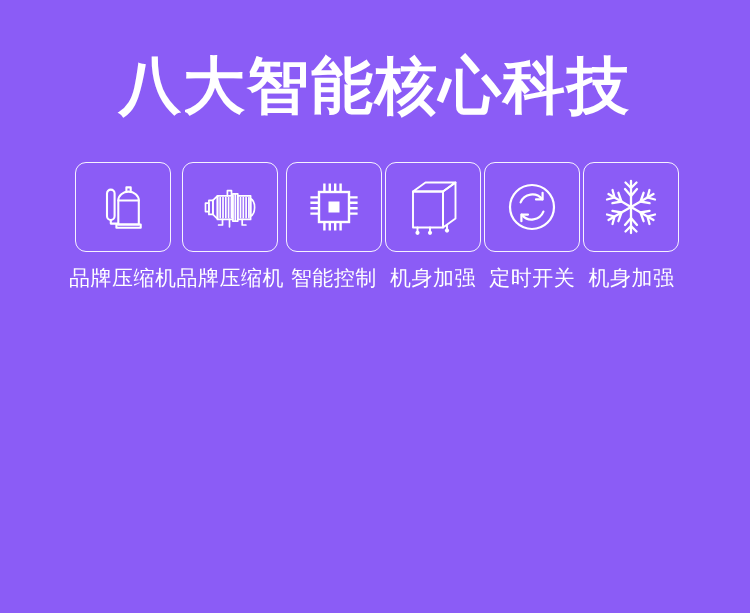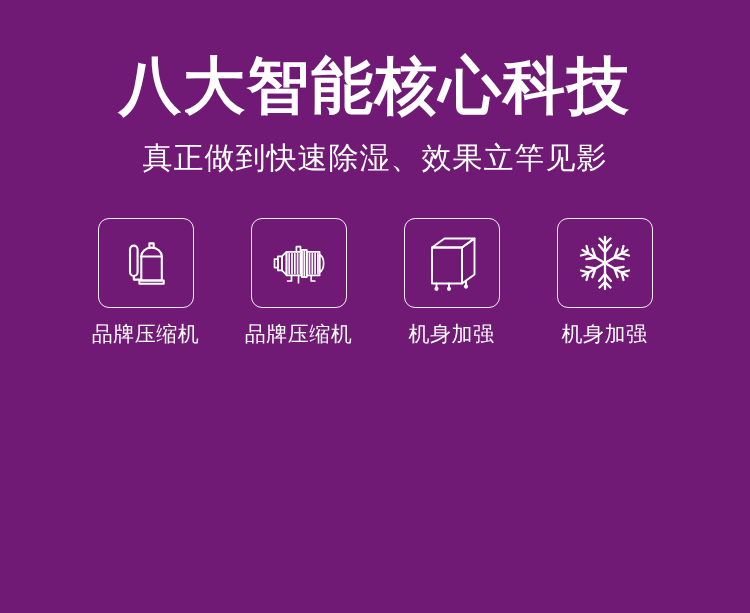--- a/index.html
+++ b/index.html
@@ -14,21 +14,21 @@
     background: #0a8bff;
     font-family: "Liberation Sans", "DejaVu Sans", sans-serif;
     color: #ffffff;
     -webkit-font-smoothing: antialiased;
   }
 
   .page {
     position: relative;
     width: 750px;
     height: 613px;
-    background: #701a75;
+    background: #8b5cf6;
     display: flex;
     flex-direction: column;
     align-items: center;
   }
 
   
   .header {
     width: 100%;
     text-align: center;
     padding-top: 52px;
@@ -51,21 +51,21 @@
     letter-spacing: 1px;
     color: #ffffff;
     white-space: nowrap;
   }
 
   
   .features {
     margin-top: 42px;
     width: 612px;
     display: grid;
-    grid-template-columns: repeat(4, 1fr);
+    grid-template-columns: repeat(6, 1fr);
     grid-template-rows: repeat(2, 153px);
     justify-items: center;
   }
 
   .feature {
     width: 100%;
     display: flex;
     flex-direction: column;
     align-items: center;
   }
@@ -95,21 +95,20 @@
     letter-spacing: 0.5px;
   }
 </style>
 </head>
 <body>
 
 <div class="page">
 
   <div class="header">
     <div class="main-title">八大智能核心科技</div>
-    <div class="sub-title">真正做到快速除湿、效果立竿见影</div>
   </div>
 
   <div class="features">
 
     <div class="feature">
       <div class="icon-box">
         <span>
           <svg width="62" height="62" viewBox="0 0 62 62" fill="none" stroke="#ffffff" stroke-width="2.1" stroke-linecap="round" stroke-linejoin="round">
 
             <path d="M15 17.5c0-2.2 1.7-3.9 3.8-3.9s3.8 1.7 3.8 3.9v22.6c0 2.2-1.7 3.9-3.8 3.9S15 42.3 15 40.1z"></path>
@@ -153,20 +152,41 @@
 
             <path d="M28.4 19.8v-5.1h4.1v5.1"></path>
 
             <path d="M23.5 43.4v5.6h-3.9M30.5 43.4v7.4M43.2 43.4v5.6h3.7"></path>
           </svg>
         </span>
       </div>
       <div class="feature-label">品牌压缩机</div>
     </div>
 
+    <div class="feature">
+      <div class="icon-box">
+        <span>
+          <svg width="58" height="58" viewBox="0 0 58 58" fill="none" stroke="#ffffff" stroke-width="2.4" stroke-linecap="butt" stroke-linejoin="miter">
+
+            <rect x="14" y="14" width="30" height="30"></rect>
+
+            <rect x="23.5" y="23.5" width="11" height="11" fill="#ffffff" stroke="none"></rect>
+
+            <path d="M19.4 14V5.4M24.8 14V5.4M30.2 14V5.4M35.6 14V5.4"></path>
+
+            <path d="M19.4 44v8.6M24.8 44v8.6M30.2 44v8.6M35.6 44v8.6"></path>
+
+            <path d="M14 19.4H5.4M14 24.8H5.4M14 30.2H5.4M14 35.6H5.4"></path>
+
+            <path d="M44 19.4h8.6M44 24.8h8.6M44 30.2h8.6M44 35.6h8.6"></path>
+          </svg>
+        </span>
+      </div>
+      <div class="feature-label">智能控制</div>
+    </div>
 
 
     <div class="feature">
       <div class="icon-box">
         <span>
           <svg width="58" height="62" viewBox="0 0 58 62" fill="none" stroke="#ffffff" stroke-width="1.9" stroke-linecap="round" stroke-linejoin="round">
 
             <path d="M9 15.5h30v36H9z"></path>
 
             <path d="M9 15.5L21.5 6.5h30L39 15.5z"></path>
@@ -177,20 +197,37 @@
 
             <circle cx="13.5" cy="56.8" r="2.1" fill="#ffffff" stroke="none"></circle>
             <circle cx="26" cy="56.8" r="2.1" fill="#ffffff" stroke="none"></circle>
             <circle cx="43" cy="54.6" r="2.1" fill="#ffffff" stroke="none"></circle>
           </svg>
         </span>
       </div>
       <div class="feature-label">机身加强</div>
     </div>
 
+    <div class="feature">
+      <div class="icon-box">
+        <span>
+          <svg width="58" height="58" viewBox="0 0 58 58" fill="none" stroke="#ffffff" stroke-width="2.2" stroke-linecap="round" stroke-linejoin="round">
+
+            <circle cx="29" cy="29" r="22"></circle>
+
+            <path d="M17.6 24.4a12.6 12.6 0 0 1 21.6-3.1"></path>
+            <path d="M39.6 14.8l0 6.6 -6.6 0"></path>
+
+            <path d="M40.4 33.6a12.6 12.6 0 0 1 -21.6 3.1"></path>
+            <path d="M18.4 43.2l0 -6.6 6.6 0"></path>
+          </svg>
+        </span>
+      </div>
+      <div class="feature-label">定时开关</div>
+    </div>
 
 
     <div class="feature">
       <div class="icon-box">
         <span>
           <svg width="62" height="62" viewBox="0 0 62 62" fill="none" stroke="#ffffff" stroke-width="2.3" stroke-linecap="round" stroke-linejoin="round">
             <g transform="translate(31,31)">
 
               <g>
                 <path d="M0 0 L0 -26"></path>

